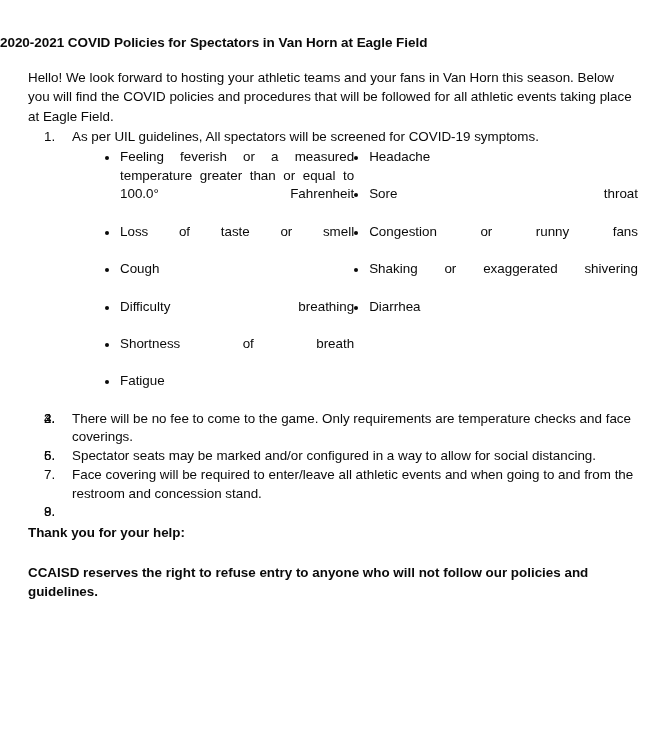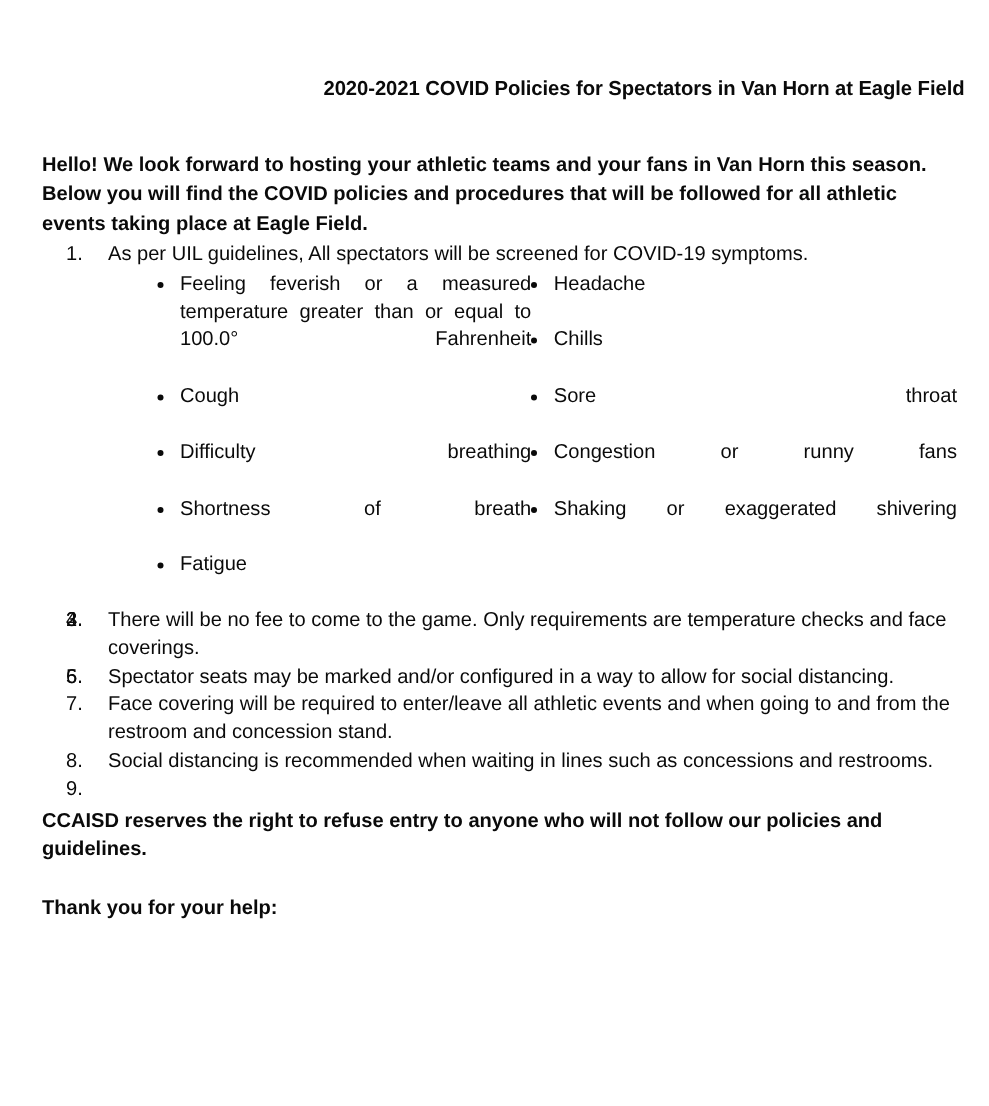--- a/index.html
+++ b/index.html
@@ -18,38 +18,37 @@
 
   .page {
     position: relative;
     width: 659px;
     height: 737px;
     box-sizing: border-box;
     padding: 0;
   }
 
   .doc-title {
-    text-align: right;
+    text-align: left;
     font-size: 13.5px;
     font-weight: bold;
     letter-spacing: -0.05px;
-    margin: 16px;
+    margin: 0;
     padding-top: 34px;
     line-height: 18px;
   }
 
   .intro {
     margin: 0;
     padding-top: 16px;
     padding-left: 28px;
     padding-right: 20px;
     font-size: 13.4px;
     line-height: 19.4px;
     text-align: left;
-    font-weight: bold;
   }
 
   ol.main-list {
     list-style: none;
     margin: 0;
     padding: 0;
     padding-top: 2px;
   }
   ol.main-list > li {
     position: relative;
@@ -152,20 +151,24 @@
 
       <div class="symptom-cols">
         <div class="sym-col left">
           <ul class="sym-list">
             <li>
               <span class="dot"></span>
               <span class="sym-text">Feeling feverish or a measured temperature greater than or equal to 100.0° Fahrenheit</span>
             </li>
             <li>
               <span class="dot"></span>
+              <span class="sym-text">Loss of taste or smell</span>
+            </li>
+            <li>
+              <span class="dot"></span>
               <span class="sym-text">Cough</span>
             </li>
             <li>
               <span class="dot"></span>
               <span class="sym-text">Difficulty breathing</span>
             </li>
             <li>
               <span class="dot"></span>
               <span class="sym-text">Shortness of breath</span>
             </li>
@@ -177,33 +180,33 @@
         </div>
 
         <div class="sym-col right">
           <ul class="sym-list">
             <li>
               <span class="dot"></span>
               <span class="sym-text">Headache</span>
             </li>
             <li>
               <span class="dot"></span>
-              <span class="sym-text">Chills</span>
-            </li>
-            <li>
-              <span class="dot"></span>
               <span class="sym-text">Sore throat</span>
             </li>
             <li>
               <span class="dot"></span>
               <span class="sym-text">Congestion or runny fans</span>
             </li>
             <li>
               <span class="dot"></span>
               <span class="sym-text">Shaking or exaggerated shivering</span>
+            </li>
+            <li>
+              <span class="dot"></span>
+              <span class="sym-text">Diarrhea</span>
             </li>
           </ul>
         </div>
       </div>
     </li>
 
     <li>
       <span class="num">2.</span>
     </li>
 
@@ -225,31 +228,30 @@
       <span class="li-text">Spectator seats may be marked and/or configured in a way to allow for social distancing.</span>
     </li>
 
     <li>
       <span class="num">7.</span>
       <span class="li-text">Face covering will be required to enter/leave all athletic events and when going to and from the restroom and concession stand.</span>
     </li>
 
     <li>
       <span class="num">8.</span>
-      <span class="li-text">Social distancing is recommended when waiting in lines such as concessions and restrooms.</span>
     </li>
 
     <li>
       <span class="num">9.</span>
     </li>
 
   </ol>
 
+  <p class="closing block-gap">Thank you for your help:</p>
+
   <p class="closing block-gap">CCAISD reserves the right to refuse entry to anyone who will not follow our policies and guidelines.</p>
-
-  <p class="closing block-gap">Thank you for your help:</p>
 
   <div class="sig-block">
     
     
   </div>
 
 </div>
 
 </body></html>

